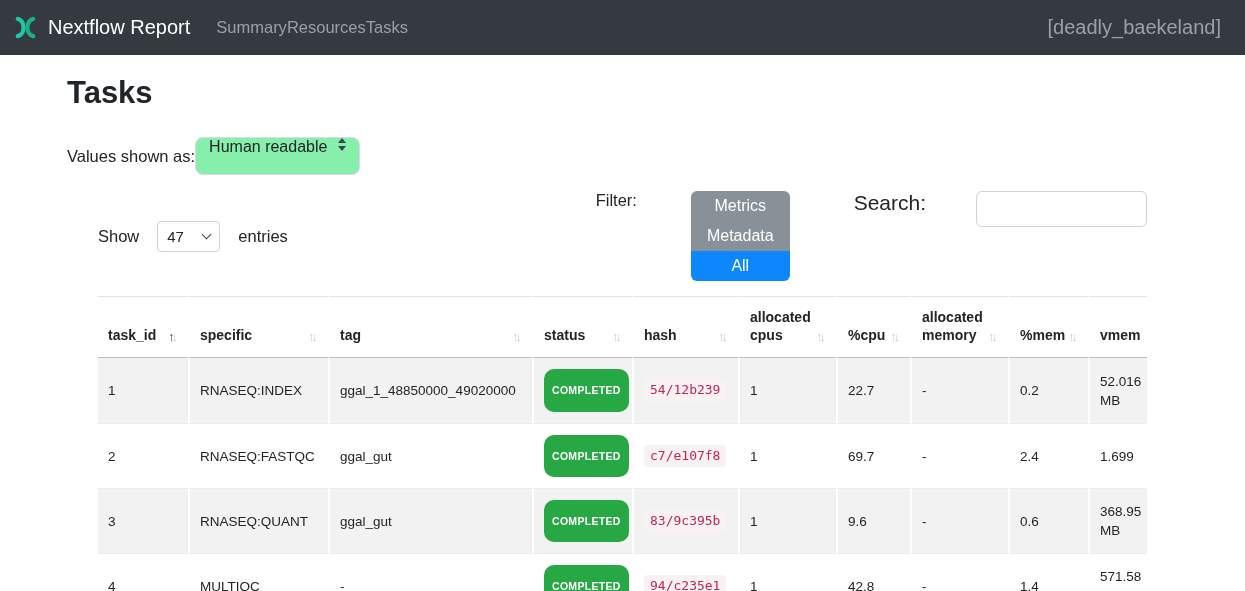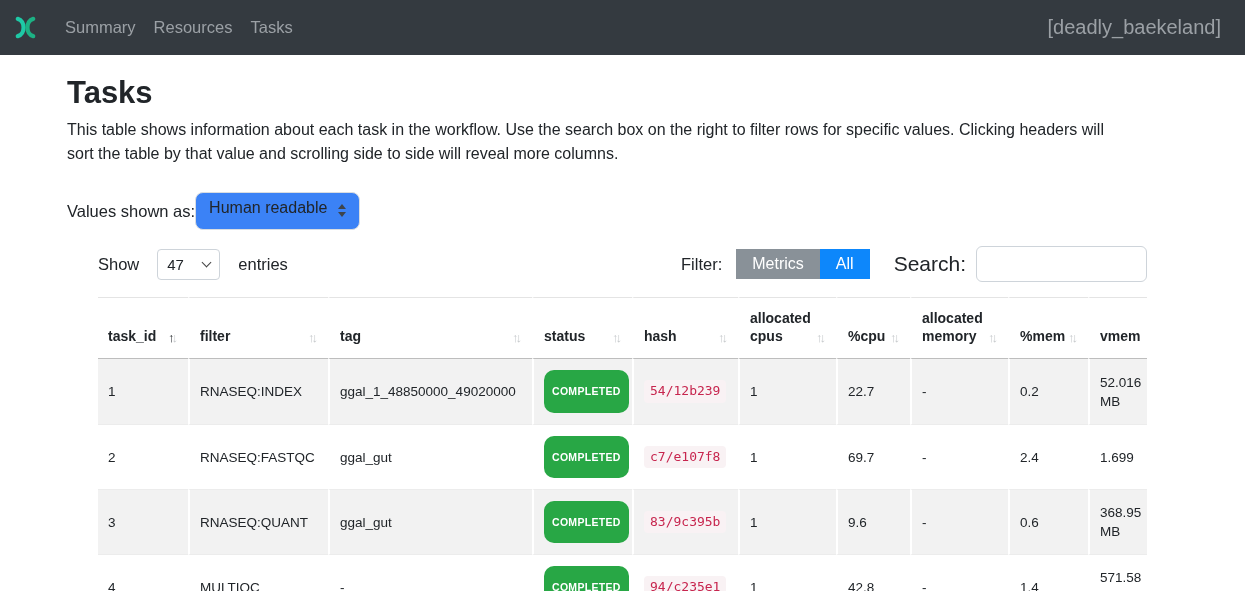--- a/index.html
+++ b/index.html
@@ -8,45 +8,45 @@
     --c-stripe:#f2f2f2; --c-logo_left:#1ec9a6; --c-logo_right:#1cb184;
     --c-text:#212529; --c-muted_nav:#9ba0a5; --c-border:#ced4da;
   }
   *{box-sizing:border-box;}
   html,body{margin:0;padding:0;width:1245px;height:591px;overflow:hidden;}
   body{font-family:"Liberation Sans",sans-serif;color:var(--c-text);background:#fff;font-size:16px;}
 
   
   .navbar{height:55px;background:var(--c-navbar_bg);display:flex;align-items:center;padding:0 24px 0 12px;}
   .brand{display:flex;align-items:center;gap:9px;color:#fff;font-size:20px;font-weight:500;cursor:pointer;}
-  .nav-links{display:flex;align-items:center;gap:18px;margin-left:26px;}
+  .nav-links{display:flex;align-items:center;margin-left:26px;}
   .nav-link{color:var(--c-muted_nav);font-size:16.5px;cursor:pointer;text-decoration:none;}
   .run-name{margin-left:auto;color:var(--c-muted_nav);font-size:20px;}
 
   
   .container{padding:0 67px;}
   h1.page-title{font-size:31px;font-weight:700;margin:20px 0 7px;}
   p.desc{font-size:16px;line-height:24px;max-width:1042px;margin:0 0 22px;}
 
   .values-row{display:flex;align-items:center;margin:26px 0 0;}
   .values-label{font-size:16.5px;}
-  .hr-select{display:inline-flex;align-items:flex-end;gap:11px;height:38px;padding:12px 13px;border:1px solid #d9dde1;border-radius:8px;font-size:16px;cursor:pointer;background:#3b82f6;}
+  .hr-select{display:inline-flex;align-items:flex-start;gap:11px;height:38px;padding:0 13px;border:1px solid #d9dde1;border-radius:8px;font-size:16px;cursor:pointer;background:#86efac;}
   .updown{display:flex;flex-direction:column;gap:3px;}
   .updown .tri-up{width:0;height:0;border-left:4px solid transparent;border-right:4px solid transparent;border-bottom:5px solid #3e444a;}
   .updown .tri-down{width:0;height:0;border-left:4px solid transparent;border-right:4px solid transparent;border-top:5px solid #3e444a;}
 
   
   .dt-wrapper{margin:16px 31px 0;width:1049px;}
   .dt-controls{display:flex;justify-content:space-between;align-items:center;margin-bottom:15px;}
   .dt-left{display:flex;align-items:center;gap:18px;font-size:16.5px;}
   .len-select{display:inline-flex;align-items:center;justify-content:space-between;width:63px;height:31px;padding:0 9px;border:1px solid var(--c-border);border-radius:4px;font-size:15px;cursor:pointer;background:#fff;}
   .chev{width:7px;height:7px;border-right:1.6px solid #444;border-bottom:1.6px solid #444;transform:rotate(45deg);margin-top:-4px;}
-  .dt-right{display:flex;align-items:center;}
+  .dt-right{display:flex;align-items:flex-start;gap:40px;}
   .filter-label{font-size:16.5px;margin-right:14px;}
-  .btn-group{display:inline-flex;border-radius:0;overflow:hidden;}
+  .btn-group{display:inline-flex;border-radius:6px;overflow:hidden;flex-direction:column;}
   .btn{border:none;font-family:inherit;font-size:16px;padding:6px 16px;color:#fff;background:var(--c-secondary);cursor:pointer;}
   .btn.active{background:var(--c-primary);}
   .search-label{font-size:21px;margin:0 10px 0 24px;}
   .search-input{width:171px;height:36px;border:1px solid var(--c-border);border-radius:6px;padding:0 10px;font-family:inherit;font-size:15px;outline:none;}
 
   
   .table-clip{overflow:hidden;width:1049px;}
   table.tasks{border-collapse:separate;border-spacing:0;table-layout:fixed;width:1068px;}
   th{font-size:14px;font-weight:700;text-align:left;vertical-align:bottom;padding:11px 10px 13px;border-top:1px solid #e4e4e4;border-bottom:1px solid #bdbdbd;cursor:pointer;background:#fff;}
   th + th, td + td{border-left:2px solid #fff;}
@@ -67,32 +67,32 @@
 <body>
 
 <div class="navbar">
   <div class="brand">
     <span style="display:inline-flex;">
       <svg width="27" height="27" viewBox="0 0 28 28" fill="none">
         <path d="M6 5 C14 7 14 21 6 23" stroke="#1ec9a6" stroke-width="4.4" stroke-linecap="round" fill="none"></path>
         <path d="M22 5 C14 7 14 21 22 23" stroke="#1cb184" stroke-width="4.4" stroke-linecap="round" fill="none"></path>
       </svg>
     </span>
+    <span>Nextflow Report</span>
   </div>
   <div class="nav-links">
     <a class="nav-link">Summary</a>
     <a class="nav-link">Resources</a>
     <a class="nav-link">Tasks</a>
   </div>
   <div class="run-name">[deadly_baekeland]</div>
 </div>
 
 <div class="container">
   <h1 class="page-title">Tasks</h1>
-  <p class="desc">This table shows information about each task in the workflow. Use the search box on the right to filter rows for specific values. Clicking headers will sort the table by that value and scrolling side to side will reveal more columns.</p>
 
   <div class="values-row">
     <span class="values-label">Values shown as:</span>
     <div class="hr-select">
       <span>Human readable</span>
       <span class="updown">
           <span class="tri-up"></span>
           <span class="tri-down"></span>
         </span>
     </div>
@@ -105,20 +105,21 @@
         <div class="len-select">
           <span>47</span>
           <span class="chev"></span>
         </div>
         <span>entries</span>
       </div>
       <div class="dt-right">
         <span class="filter-label">Filter:</span>
         <div class="btn-group">
           <button class="btn">Metrics</button>
+          <button class="btn">Metadata</button>
           <button class="btn active">All</button>
         </div>
         <span class="search-label">Search:</span>
         <input class="search-input" type="text" value="" style="">
       </div>
     </div>
 
     <div class="table-clip">
       <table class="tasks">
           <colgroup>
@@ -136,21 +137,21 @@
           <thead>
             <tr>
               <th>
                 <div class="th-inner">
                   <span class="th-label">task_id</span>
                   <span class="sort"><i class="active">↑</i><i>↓</i></span>
                 </div>
               </th>
               <th>
                 <div class="th-inner">
-                  <span class="th-label">filter</span>
+                  <span class="th-label">specific</span>
                   <span class="sort"><i>↑</i><i>↓</i></span>
                 </div>
               </th>
               <th>
                 <div class="th-inner">
                   <span class="th-label">tag</span>
                   <span class="sort"><i>↑</i><i>↓</i></span>
                 </div>
               </th>
               <th>

